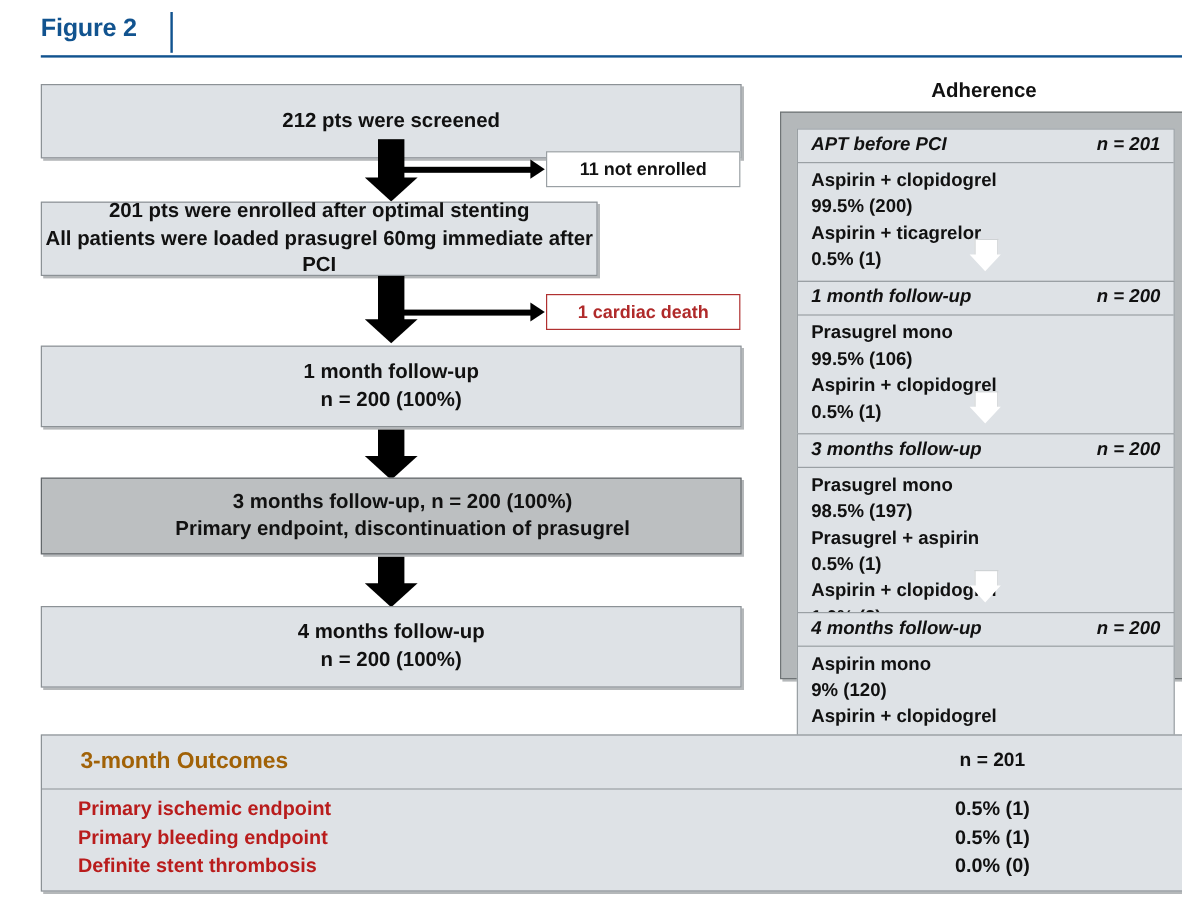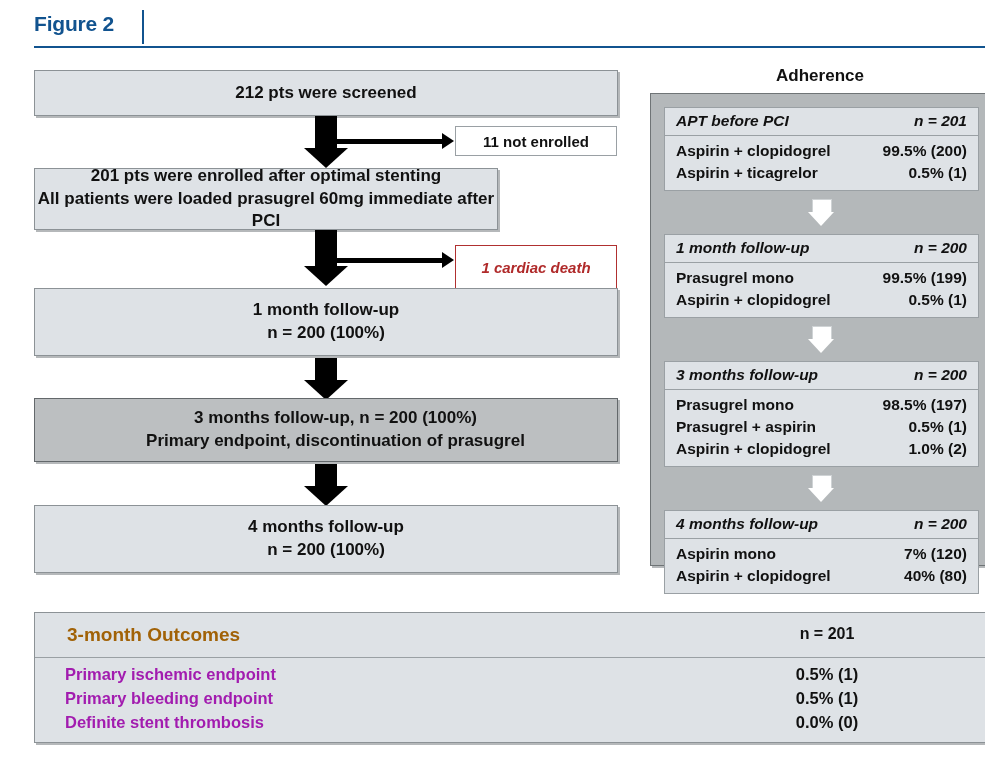--- a/index.html
+++ b/index.html
@@ -93,21 +93,21 @@
   }
   .adh-head{
     display:flex;justify-content:space-between;align-items:center;
     padding:4px 11px 5px 11px;
     border-bottom:1px solid #9aa0a4;
     font-size:15.5px;font-weight:bold;font-style:italic;color:#111;
   }
   .adh-rows{padding:4px 11px 6px 11px;}
   .adh-row{
     display:flex;justify-content:space-between;align-items:baseline;
-    font-size:15.5px;font-weight:bold;color:#111;line-height:1.42;
+    font-size:15.5px;font-weight:bold;color:#111;line-height:1.42;flex-direction:column;
   }
   .adh-row .val{white-space:nowrap;}
 
   
   .arrow-white{position:absolute;left:157px;width:26px;}
   .arrow-white .wshaft{
     position:absolute;left:4px;top:0;width:18px;height:13px;
     background:#ffffff;border-left:1px solid #cfd3d5;border-right:1px solid #cfd3d5;
     border-top:1px solid #cfd3d5;
   }
@@ -135,41 +135,41 @@
     font-size:19px;font-weight:bold;color:#a16207;
   }
   .out-head .n{
     position:absolute;left:0;right:0;top:12px;
     text-align:center;font-size:16px;font-weight:bold;color:#111;
   }
   .out-rowwrap{position:relative;padding-top:7px;}
   .out-row{position:relative;height:24px;}
   .out-row .label{
     position:absolute;left:30px;top:0;
-    font-size:16.5px;font-weight:bold;color:#a21caf;
+    font-size:16.5px;font-weight:bold;color:#b91c1c;
   }
   .out-row .val{
     position:absolute;left:0;right:0;top:0;
     text-align:center;font-size:16.5px;font-weight:bold;color:#111;
   }
   
   .out-head .n, .out-row .val{padding-left:632px;}
 </style>
 </head>
 <body>
 
 <div class="page">
 
   <div class="fig-header">
     <div class="fig-title">Figure 2</div>
     <div class="fig-divider"></div>
     <div class="fig-rule"></div>
   </div>
 
-  <div class="flow-box" style="left:14px;top:70px;width:584px;height:46px;">
+  <div class="flow-box" style="left:14px;top:70px;width:584px;height:62px;">
     <div class="lines">
       <div>212 pts were screened</div>
     </div>
   </div>
 
   <div class="arrow-down" style="left:284px;top:116px;width:44px;height:52px;">
     <div class="shaft" style="left:11px;top:0;width:22px;height:34px;"></div>
     <div class="head" style="left:0;top:32px;"></div>
   </div>
 
@@ -192,21 +192,21 @@
   <div class="arrow-down" style="left:284px;top:230px;width:44px;height:56px;">
     <div class="shaft" style="left:11px;top:0;width:22px;height:38px;"></div>
     <div class="head" style="left:0;top:36px;"></div>
   </div>
 
   <div class="arrow-right" style="left:305px;top:252px;width:130px;height:16px;">
     <div class="shaft" style="left:0;top:6px;width:118px;"></div>
     <div class="head" style="left:117px;top:0;"></div>
   </div>
 
-  <div class="callout red" style="left:435px;top:245px;width:162px;height:44px;font-style:italic;">
+  <div class="callout red" style="left:435px;top:245px;width:162px;height:30px;">
     <span>1 cardiac death</span>
   </div>
 
   <div class="flow-box" style="left:14px;top:288px;width:584px;height:68px;">
     <div class="lines">
       <div>1 month follow-up</div>
       <div>n = 200 (100%)</div>
     </div>
   </div>
 
@@ -261,21 +261,21 @@
     </div>
 
     <div class="adh-card" style="top:140px;">
       <div class="adh-head">
         <span>1 month follow-up</span>
         <span>n = 200</span>
       </div>
       <div class="adh-rows">
         <div class="adh-row">
           <span>Prasugrel mono</span>
-          <span class="val">99.5% (199)</span>
+          <span class="val">99.5% (106)</span>
         </div>
         <div class="adh-row">
           <span>Aspirin + clopidogrel</span>
           <span class="val">0.5% (1)</span>
         </div>
       </div>
     </div>
 
     <div class="arrow-white" style="top:232px;">
       <div class="wshaft"></div>
@@ -309,21 +309,21 @@
     </div>
 
     <div class="adh-card" style="top:375px;margin-top:41px;">
       <div class="adh-head">
         <span>4 months follow-up</span>
         <span>n = 200</span>
       </div>
       <div class="adh-rows">
         <div class="adh-row">
           <span>Aspirin mono</span>
-          <span class="val">7% (120)</span>
+          <span class="val">9% (120)</span>
         </div>
         <div class="adh-row">
           <span>Aspirin + clopidogrel</span>
           <span class="val">40% (80)</span>
         </div>
       </div>
     </div>
 
   </div>
 

